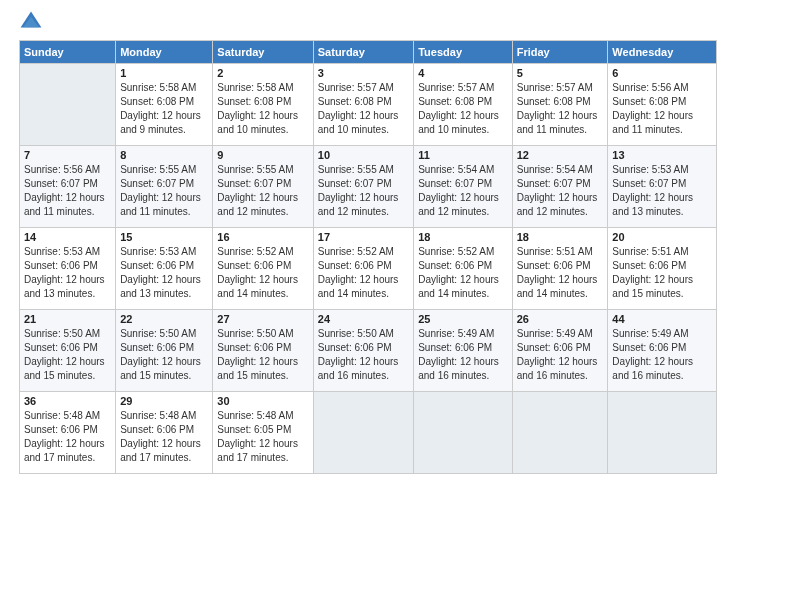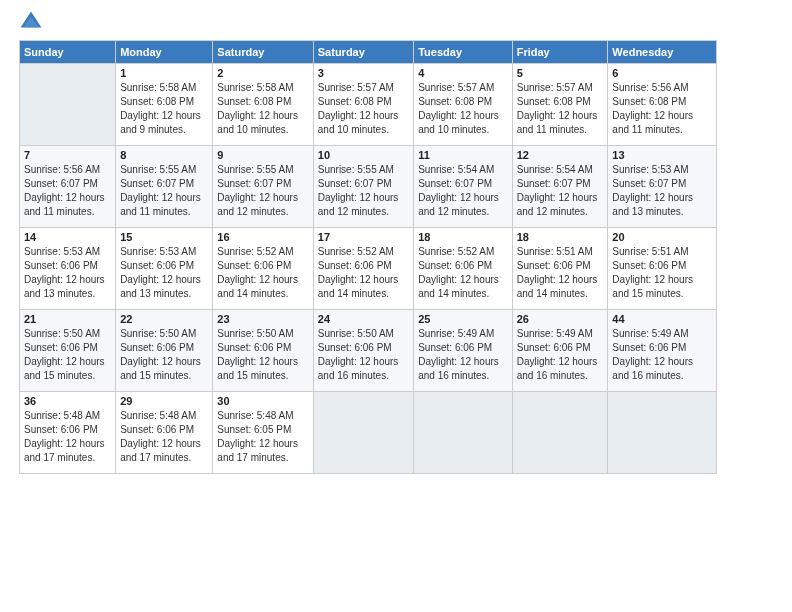--- a/index.html
+++ b/index.html
@@ -307,21 +307,21 @@
         </td>
           <td>
           <span class="day-num">22</span>
           <div class="day-info">
             <span>Sunrise: 5:50 AM</span><br>
             <span>Sunset: 6:06 PM</span><br>
             <span>Daylight: 12 hours and 15 minutes.</span>
           </div>
         </td>
           <td>
-          <span class="day-num">23</span>
+          <span class="day-num">27</span>
           <div class="day-info">
             <span>Sunrise: 5:50 AM</span><br>
             <span>Sunset: 6:06 PM</span><br>
             <span>Daylight: 12 hours and 15 minutes.</span>
           </div>
         </td>
           <td>
           <span class="day-num">24</span>
           <div class="day-info">
             <span>Sunrise: 5:50 AM</span><br>

